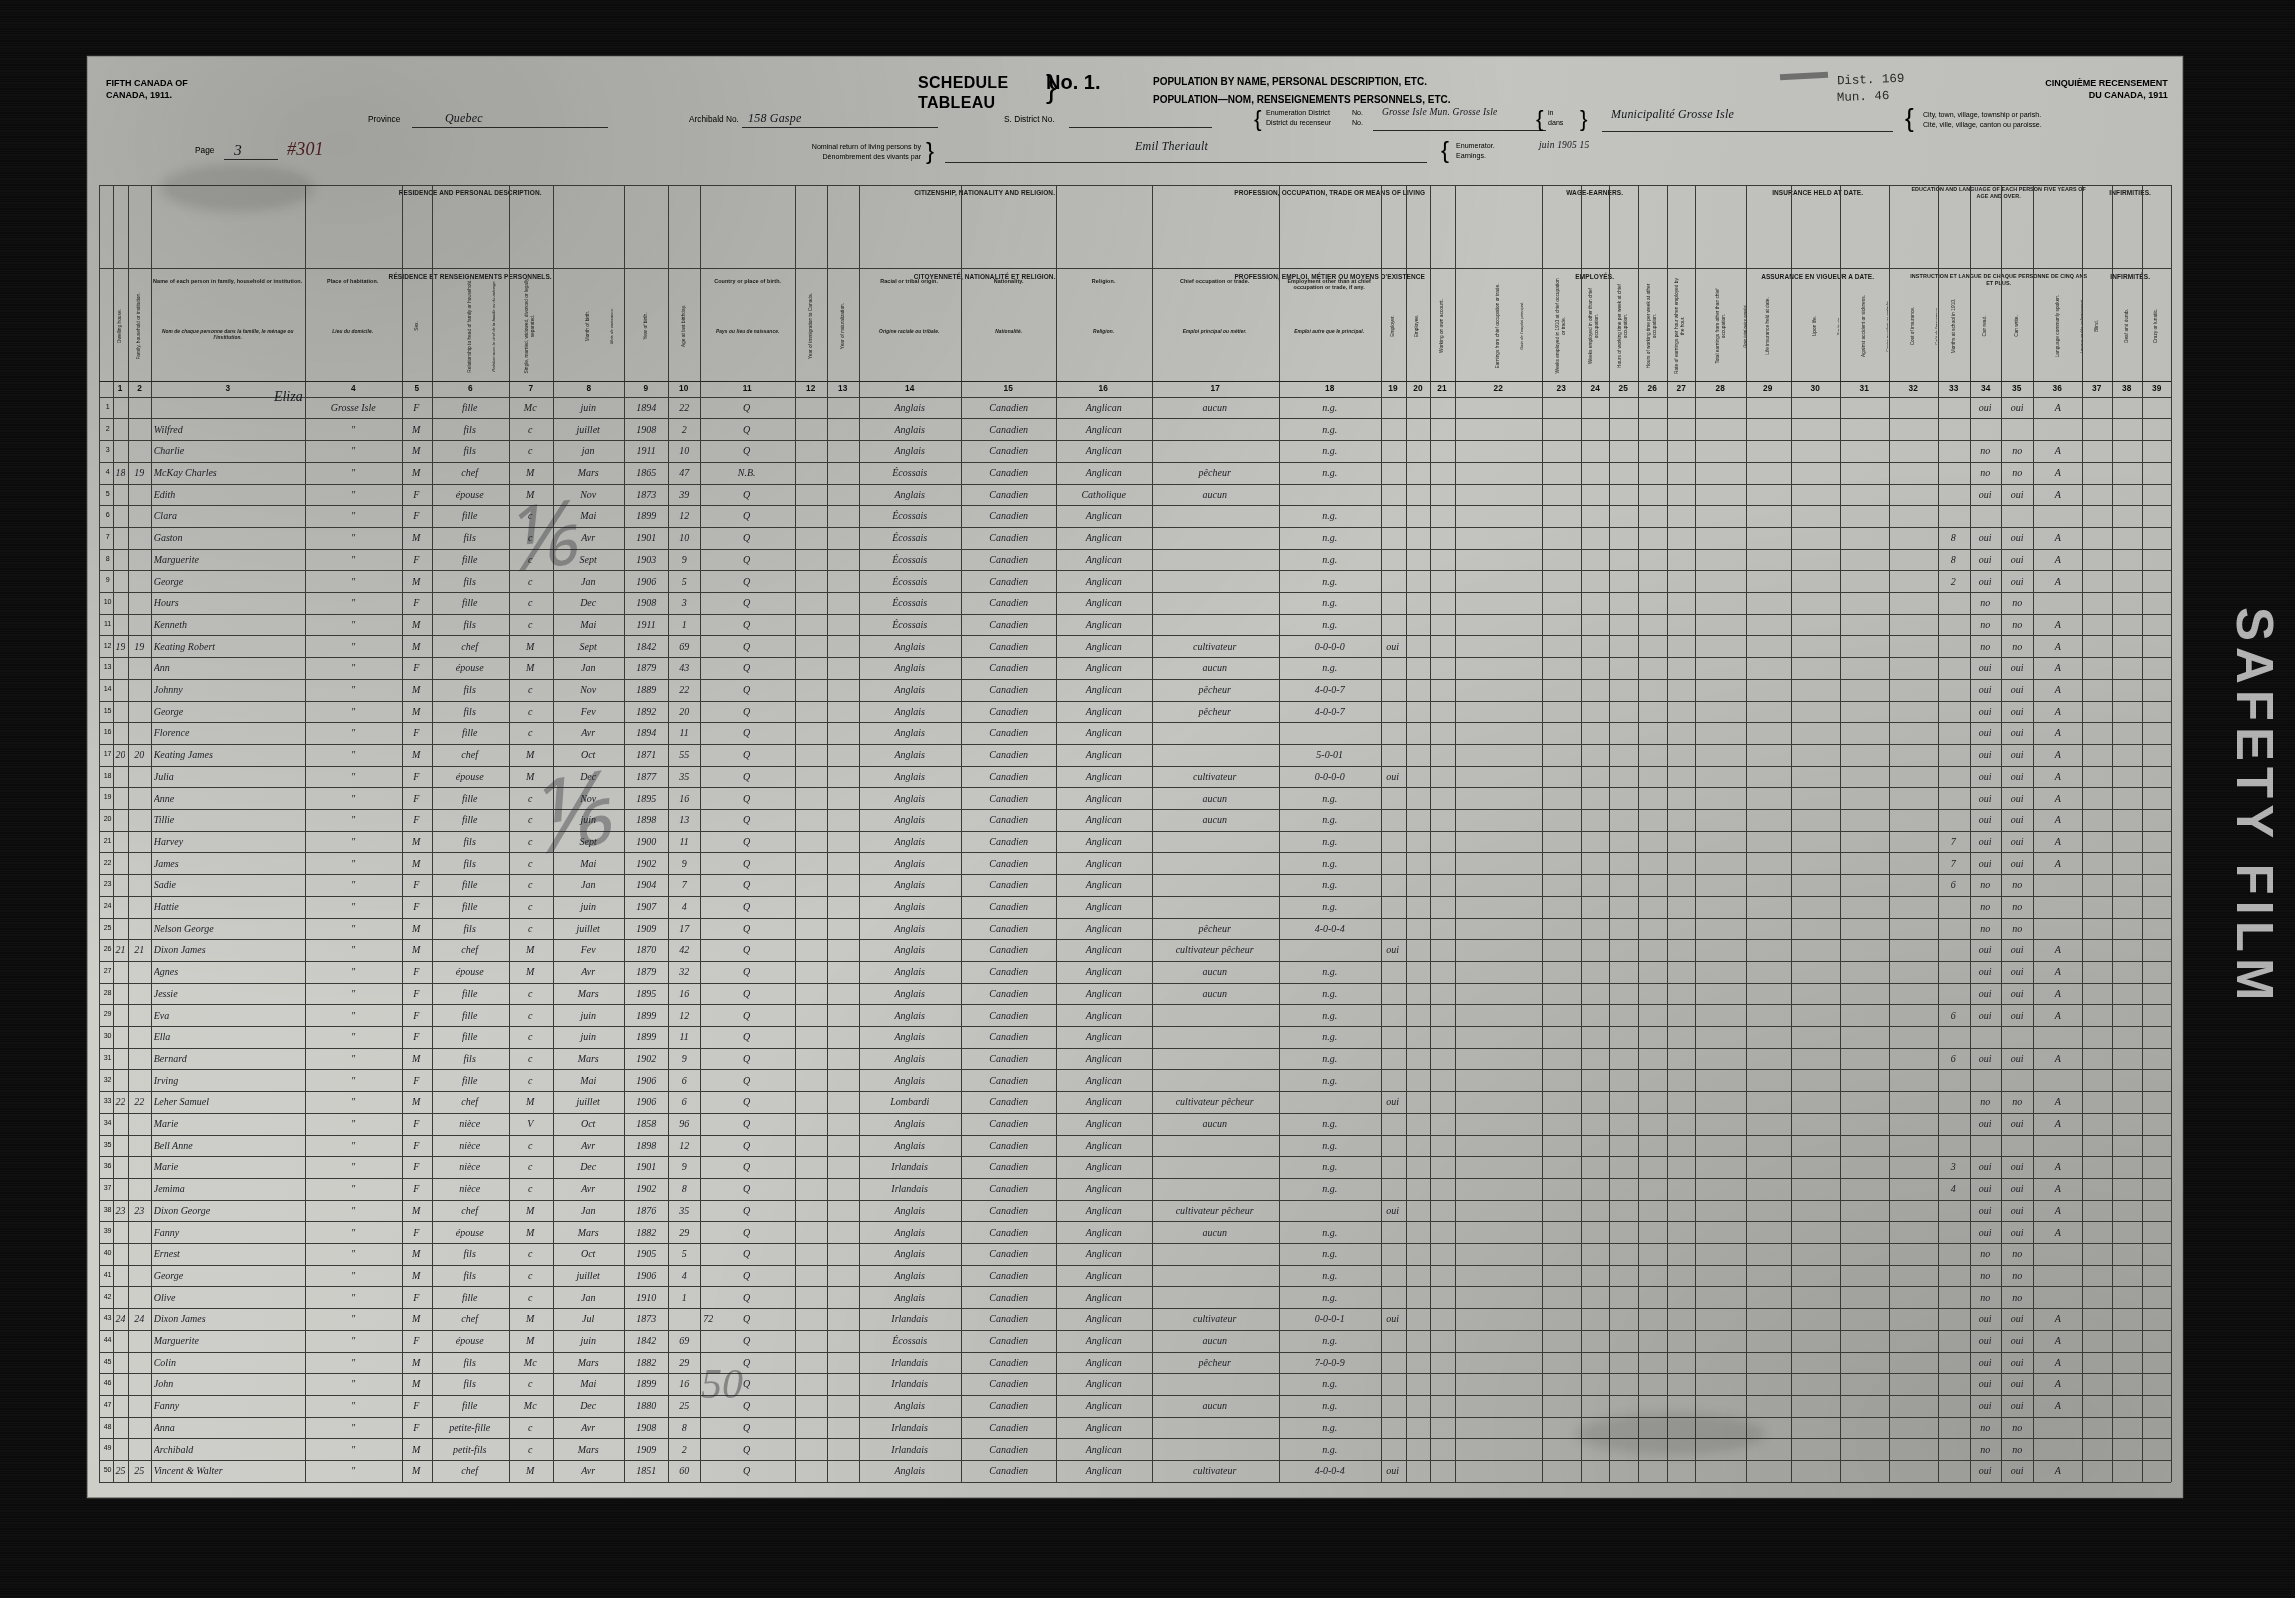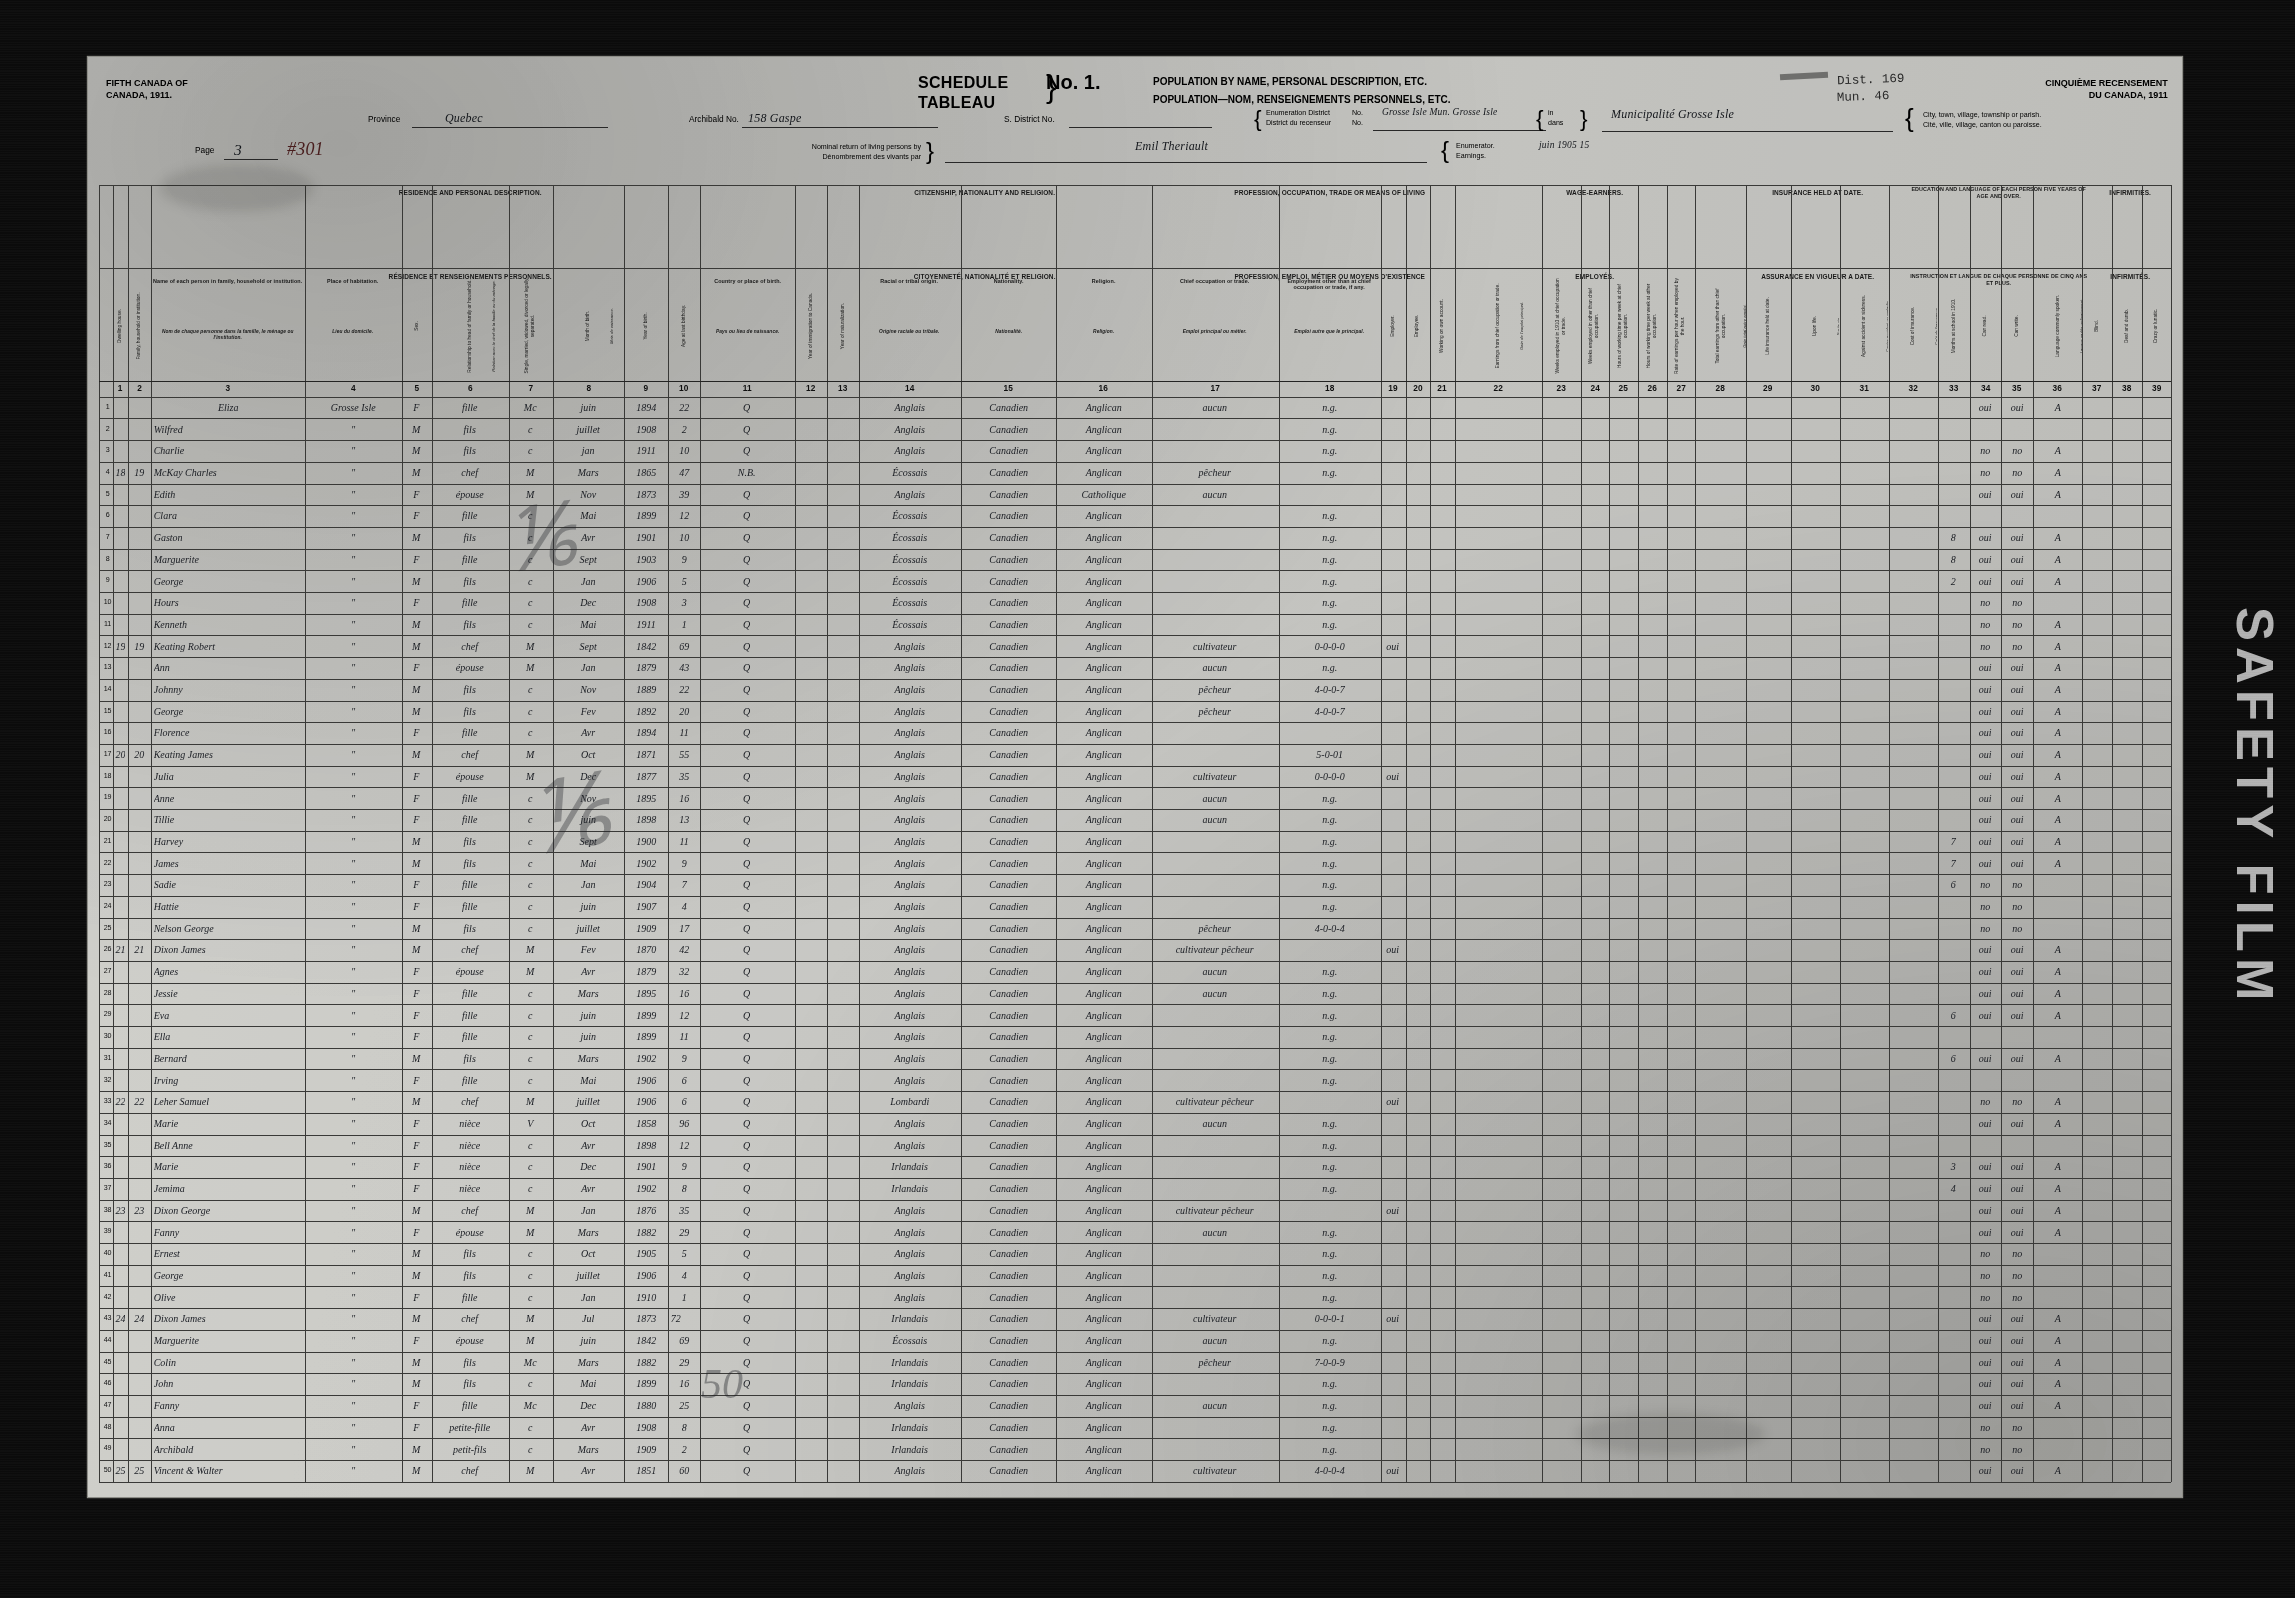--- a/index.html
+++ b/index.html
@@ -441,21 +441,21 @@
         </div>
         <div class="colhdr" style="left: 2014px; width: 28.5px; top: 87px; height: 108px;">
           <div class="vtxt2" style="max-width: 101px; white-space: normal; width: 98px;">Deaf and dumb.</div>
         </div>
         <div class="colhdr" style="left: 2043px; width: 28.5px; top: 87px; height: 108px;">
           <div class="vtxt2" style="max-width: 101px; white-space: normal; width: 98px;">Crazy or lunatic.</div>
         </div>
       </div>
     <div id="body">
         <div class="rowlabel" style="left: 1.2px; top: 218px;">1</div>
-        <div class="hcell" style="left: 55px; width: 149px; top: 213px; height: 20px; line-height: 20px; text-align: center; font-size: 10px;">Eliza</div>
+        <div class="hcell" style="left: 55px; width: 149px; top: 202px; height: 20px; line-height: 20px; text-align: right; font-size: 14px;">Eliza</div>
         <div class="hcell" style="left: 208px; width: 93px; top: 213px; height: 20px; line-height: 20px; text-align: center; font-size: 10px;">Grosse Isle</div>
         <div class="hcell" style="left: 305px; width: 25px; top: 213px; height: 20px; line-height: 20px; text-align: center; font-size: 10px;">F</div>
         <div class="hcell" style="left: 335px; width: 72px; top: 213px; height: 20px; line-height: 20px; text-align: center; font-size: 10px;">fille</div>
         <div class="hcell" style="left: 412px; width: 39px; top: 213px; height: 20px; line-height: 20px; text-align: center; font-size: 10px;">Mc</div>
         <div class="hcell" style="left: 456px; width: 67px; top: 213px; height: 20px; line-height: 20px; text-align: center; font-size: 10px;">juin</div>
         <div class="hcell" style="left: 528px; width: 39px; top: 213px; height: 20px; line-height: 20px; text-align: center; font-size: 10px;">1894</div>
         <div class="hcell" style="left: 572px; width: 27px; top: 213px; height: 20px; line-height: 20px; text-align: center; font-size: 10px;">22</div>
         <div class="hcell" style="left: 603px; width: 90px; top: 213px; height: 20px; line-height: 20px; text-align: center; font-size: 10px;">Q</div>
         <div class="hcell" style="left: 762px; width: 98px; top: 213px; height: 20px; line-height: 20px; text-align: center; font-size: 10px;">Anglais</div>
         <div class="hcell" style="left: 865px; width: 90px; top: 213px; height: 20px; line-height: 20px; text-align: center; font-size: 10px;">Canadien</div>
@@ -1182,21 +1182,21 @@
         <div class="rowlabel" style="left: 1.2px; top: 1129px;">43</div>
         <div class="hcell" style="left: 16.7px; width: 9.6px; top: 1124px; height: 20px; line-height: 20px; text-align: center; font-size: 10px;">24</div>
         <div class="hcell" style="left: 31px; width: 19px; top: 1124px; height: 20px; line-height: 20px; text-align: center; font-size: 10px;">24</div>
         <div class="hcell" style="left: 55px; width: 149px; top: 1124px; height: 20px; line-height: 20px; text-align: left; font-size: 10px;">Dixon James</div>
         <div class="hcell" style="left: 208px; width: 93px; top: 1124px; height: 20px; line-height: 20px; text-align: center; font-size: 10px;">"</div>
         <div class="hcell" style="left: 305px; width: 25px; top: 1124px; height: 20px; line-height: 20px; text-align: center; font-size: 10px;">M</div>
         <div class="hcell" style="left: 335px; width: 72px; top: 1124px; height: 20px; line-height: 20px; text-align: center; font-size: 10px;">chef</div>
         <div class="hcell" style="left: 412px; width: 39px; top: 1124px; height: 20px; line-height: 20px; text-align: center; font-size: 10px;">M</div>
         <div class="hcell" style="left: 456px; width: 67px; top: 1124px; height: 20px; line-height: 20px; text-align: center; font-size: 10px;">Jul</div>
         <div class="hcell" style="left: 528px; width: 39px; top: 1124px; height: 20px; line-height: 20px; text-align: center; font-size: 10px;">1873</div>
-        <div class="hcell" style="left: 572px; width: 27px; top: 1124px; height: 20px; line-height: 20px; font-size: 10px;">72</div>
+        <div class="hcell" style="left: 596px; width: 27px; top: 1124px; height: 20px; line-height: 20px; text-align: center; font-size: 10px;">72</div>
         <div class="hcell" style="left: 603px; width: 90px; top: 1124px; height: 20px; line-height: 20px; text-align: center; font-size: 10px;">Q</div>
         <div class="hcell" style="left: 762px; width: 98px; top: 1124px; height: 20px; line-height: 20px; text-align: center; font-size: 10px;">Irlandais</div>
         <div class="hcell" style="left: 865px; width: 90px; top: 1124px; height: 20px; line-height: 20px; text-align: center; font-size: 10px;">Canadien</div>
         <div class="hcell" style="left: 960px; width: 90px; top: 1124px; height: 20px; line-height: 20px; text-align: center; font-size: 10px;">Anglican</div>
         <div class="hcell" style="left: 1055px; width: 122px; top: 1124px; height: 20px; line-height: 20px; text-align: center; font-size: 10px;">cultivateur</div>
         <div class="hcell" style="left: 1182px; width: 98px; top: 1124px; height: 20px; line-height: 20px; text-align: center; font-size: 10px;">0-0-0-1</div>
         <div class="hcell" style="left: 1284px; width: 20px; top: 1124px; height: 20px; line-height: 20px; text-align: center; font-size: 10px;">oui</div>
         <div class="hcell" style="left: 1873px; width: 27px; top: 1124px; height: 20px; line-height: 20px; text-align: center; font-size: 10px;">oui</div>
         <div class="hcell" style="left: 1905px; width: 27px; top: 1124px; height: 20px; line-height: 20px; text-align: center; font-size: 10px;">oui</div>
         <div class="hcell" style="left: 1937px; width: 44px; top: 1124px; height: 20px; line-height: 20px; text-align: center; font-size: 10px;">A</div>

